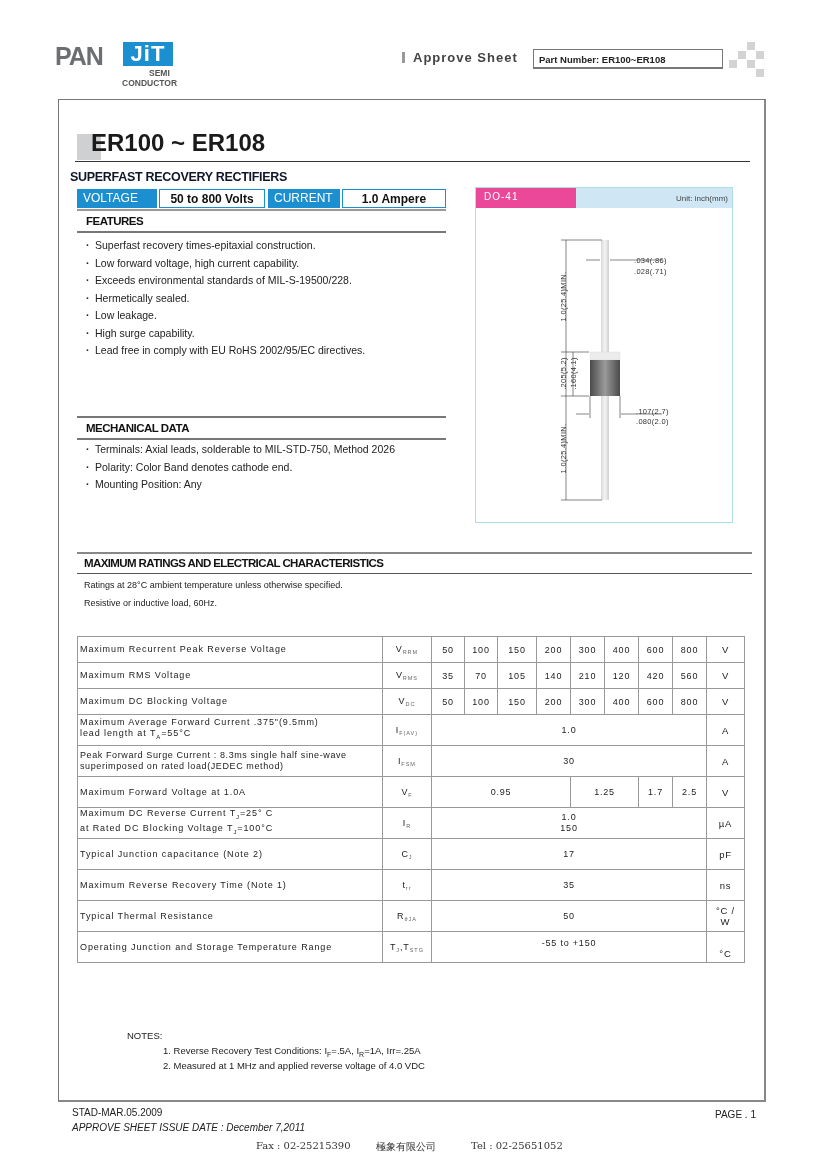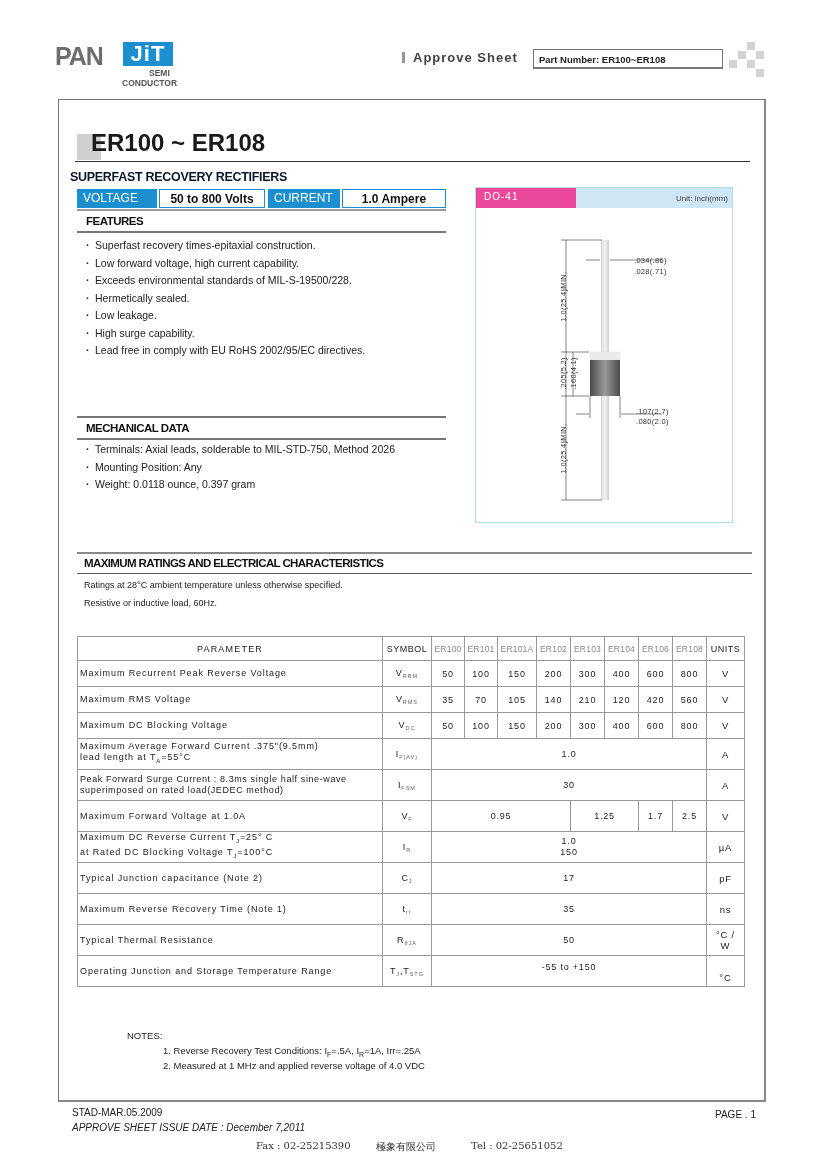--- a/index.html
+++ b/index.html
@@ -121,22 +121,22 @@
   <li style="margin-top:4px;">Low  leakage.</li>
   <li style="margin-top:4px;">High surge capability.</li>
   <li style="margin-top:4px;">Lead free in comply with EU RoHS 2002/95/EC directives.</li>
 </ul>
 
 <div class="section-rule" style="top:416px;"></div>
 <div class="section-head" style="top:422px;">MECHANICAL DATA</div>
 <div class="section-rule" style="top:438px;"></div>
 <ul class="bullets" style="top:443px;">
   <li style="">Terminals: Axial leads, solderable to MIL-STD-750, Method 2026</li>
+  <li style="margin-top:4px;">Polarity: Color Band denotes cathode end.</li>
   <li style="margin-top:4px;">Mounting Position: Any</li>
-  <li style="margin-top:4px;">Weight: 0.0118 ounce, 0.397 gram</li>
 </ul>
 
 <div class="pkg">
   <div class="hdr">
     <div class="l">DO-41</div>
     <div class="r">Unit: inch(mm)</div>
   </div>
   <svg width="258" height="336">
     <defs>
       <linearGradient id="lead" x1="0" x2="1">
@@ -195,33 +195,20 @@
       <col style="width:33px">
       <col style="width:39px">
       <col style="width:34px">
     <col style="width:34px">
       <col style="width:34px">
       <col style="width:34px">
       <col style="width:34px">
     <col style="width:38px">
   </colgroup>
   <tbody>
-      <tr class="hdr">
-    <td class="hdrcell">PARAMETER</td>
-    <td class="hdrcell" style="letter-spacing:0.5px;">SYMBOL</td>
-    <td class="er">ER100</td>
-    <td class="er">ER101</td>
-    <td class="er">ER101A</td>
-    <td class="er">ER102</td>
-    <td class="er">ER103</td>
-    <td class="er">ER104</td>
-    <td class="er">ER106</td>
-    <td class="er">ER108</td>
-    <td class="hdrcell" style="letter-spacing:0.5px;">UNITS</td>
-  </tr>
 
   <tr>
     <td class="param">Maximum Recurrent Peak Reverse Voltage</td>
     <td class="sym"><span>V</span><sub>RRM</sub></td>
     <td>50</td>
     <td>100</td>
     <td>150</td>
     <td>200</td>
     <td>300</td>
     <td>400</td>

